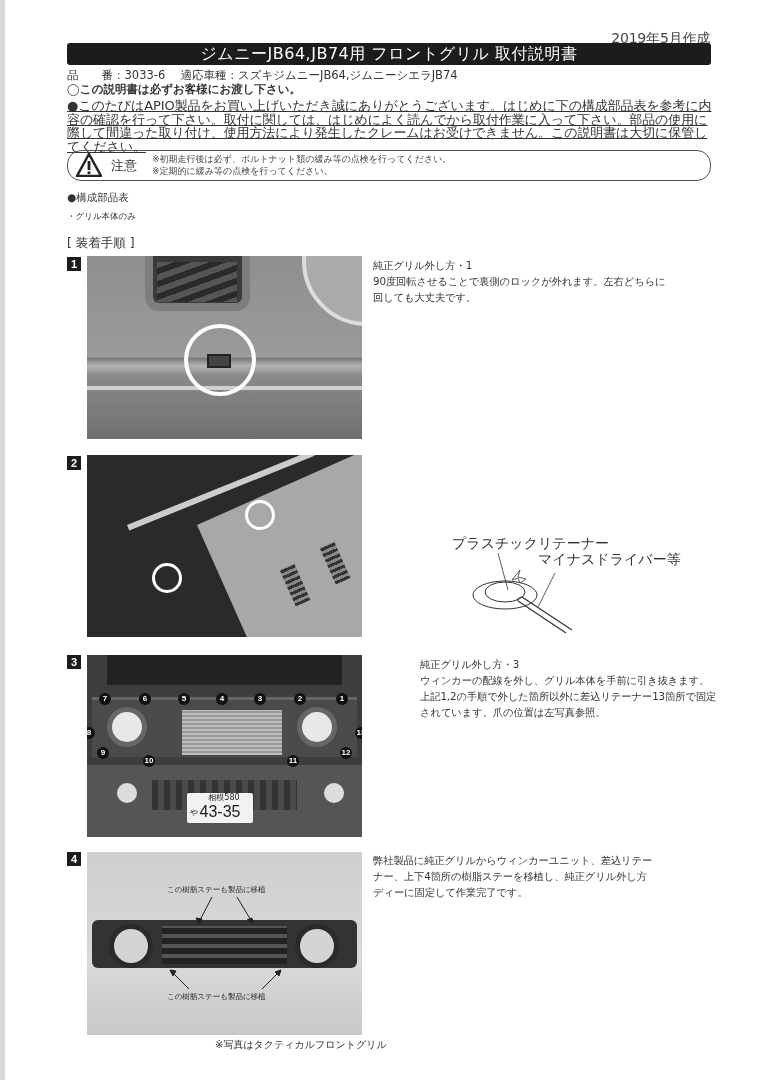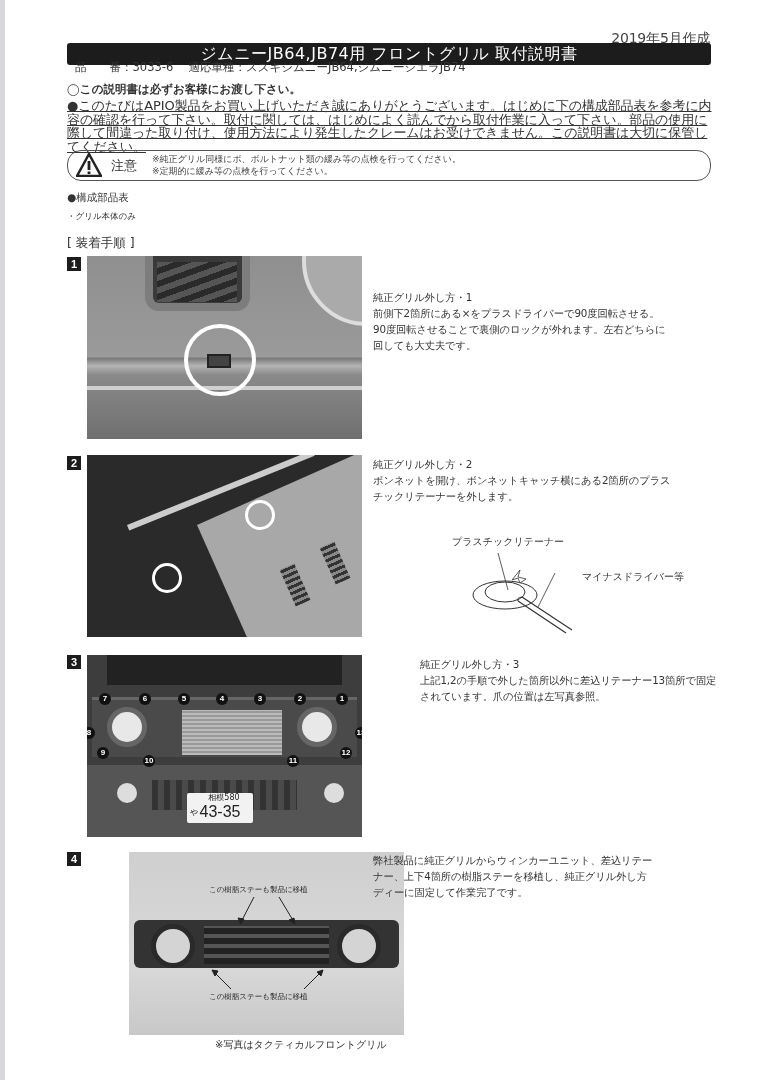--- a/index.html
+++ b/index.html
@@ -5,21 +5,21 @@
     * { box-sizing: border-box; margin: 0; padding: 0; }
     html, body { width: 764px; height: 1080px; background: #ffffff; overflow: hidden; }
     body { font-family: "DejaVu Sans", "Liberation Sans", sans-serif; color: #2a2a2a; position: relative; }
     .edge-left { position: absolute; left: 0; top: 0; width: 5px; height: 1080px; background: #d8d8dc; }
     .page { position: absolute; left: 0; top: 0; width: 764px; height: 1080px; }
 
     .date { position: absolute; right: 54px; top: 30px; font-size: 14px; color: #444; letter-spacing: -0.2px; }
     .title-bar { position: absolute; left: 67px; top: 43px; width: 644px; height: 22px; background: #1c1c1c; border-radius: 3px; color: #fff; font-size: 16px; text-align: center; line-height: 22px; letter-spacing: 0.5px; }
 
     .meta-line { position: absolute; left: 67px; font-size: 11.5px; color: #333; white-space: nowrap; }
-    .meta-line.l1 { top: 60px; margin-left: 8px; }
+    .meta-line.l1 { top: 68px; }
     .meta-line.l2 { top: 82px; font-weight: bold; }
     .intro { position: absolute; left: 67px; top: 99px; width: 648px; font-size: 13px; line-height: 13.5px; color: #333; letter-spacing: -0.1px; text-decoration: underline; }
 
     .caution { position: absolute; left: 67px; top: 150px; width: 644px; height: 31px; border: 1.5px solid #555; border-radius: 14px; }
     .caution .warn-icon { position: absolute; left: 8px; top: 2px; width: 26px; height: 24px; }
     .caution .label { position: absolute; left: 43px; top: 6px; font-size: 13px; color: #333; }
     .caution .lines { position: absolute; left: 84px; top: 2px; font-size: 9px; line-height: 12px; color: #444; }
 
     .parts-h { position: absolute; left: 67px; top: 191px; font-size: 10.5px; color: #333; }
     .parts-item { position: absolute; left: 67px; top: 211px; font-size: 8.5px; color: #333; }
@@ -54,30 +54,30 @@
     .p3 .bumper { position: absolute; left: 0; top: 110px; width: 275px; height: 72px; background: #555; }
     .p3 .bumper-grille { position: absolute; left: 65px; top: 125px; width: 145px; height: 30px; background: repeating-linear-gradient(90deg, #333 0 6px, #4a4a4a 6px 12px); }
     .p3 .fog { position: absolute; width: 20px; height: 20px; border-radius: 50%; background: #ddd; top: 128px; }
     .p3 .plate { position: absolute; left: 100px; top: 138px; width: 66px; height: 30px; background: #f2f2f2; border-radius: 2px; color: #222; text-align: center; }
     .p3 .plate .top { font-size: 8px; line-height: 10px; padding-left: 8px; }
     .p3 .plate .bottom { font-size: 16px; line-height: 18px; font-family: "Liberation Sans", sans-serif; }
     .p3 .plate .kana { position: absolute; left: 3px; top: 14px; font-size: 8px; }
     .marker { position: absolute; width: 12px; height: 12px; border-radius: 50%; background: #111; color: #fff; font-size: 8px; line-height: 12px; text-align: center; font-family: "Liberation Sans", sans-serif; font-weight: bold; }
 
     
-    .p4 { top: 852px; height: 183px; background: linear-gradient(180deg, #cfcfcf, #d9d9d9 60%, #c8c8c8); margin-left: 42px; }
+    .p4 { top: 852px; height: 183px; background: linear-gradient(180deg, #cfcfcf, #d9d9d9 60%, #c8c8c8); }
     .p4 .frame { position: absolute; left: 5px; top: 68px; width: 265px; height: 48px; background: #333; border-radius: 6px; }
     .p4 .ring { position: absolute; top: 72px; width: 44px; height: 44px; border-radius: 50%; background: #d4d4d4; border: 5px solid #2a2a2a; }
     .p4 .slats { position: absolute; left: 75px; top: 74px; width: 125px; height: 38px; background: repeating-linear-gradient(0deg, #222 0 6px, #555 6px 10px); }
     .p4 .note { position: absolute; font-size: 7.5px; color: #222; white-space: nowrap; }
     .p4 svg { position: absolute; left: 0; top: 0; }
     .caption4 { position: absolute; left: 215px; top: 1038px; font-size: 10px; color: #333; }
 
     .diagram { position: absolute; left: 450px; top: 535px; width: 220px; height: 100px; }
-    .diagram .lbl { position: absolute; font-size: 10px; color: #333; white-space: nowrap; }
+    .diagram .lbl { position: absolute; font-size: 14px; color: #333; white-space: nowrap; }
   </style>
 </head>
 <body>
 
 <div class="edge-left"></div>
 
 <div class="page">
 
   <div class="date">2019年5月作成</div>
   <div class="title-bar">ジムニーJB64,JB74用 フロントグリル 取付説明書</div>
@@ -88,62 +88,56 @@
   <div class="intro">●このたびはAPIO製品をお買い上げいただき誠にありがとうございます。はじめに下の構成部品表を参考に内容の確認を行って下さい。取付に関しては、はじめによく読んでから取付作業に入って下さい。部品の使用に際して間違った取り付け、使用方法により発生したクレームはお受けできません。この説明書は大切に保管してください。</div>
 
   <div class="caution">
     <svg class="warn-icon" viewBox="0 0 26 24">
       <polygon points="13,1 25,23 1,23" fill="#fff" stroke="#222" stroke-width="2.5" stroke-linejoin="round"></polygon>
       <rect x="11.6" y="8" width="2.8" height="9" fill="#222"></rect>
       <rect x="11.6" y="18.5" width="2.8" height="2.6" fill="#222"></rect>
     </svg>
     <span class="label">注意</span>
     <div class="lines">
-      <div>※純正グリル同様にボ、ボルトナット類の緩み等の点検を行ってください。</div>
+      <div>※初期走行後は必ず、ボルトナット類の緩み等の点検を行ってください。</div>
       <div>※定期的に緩み等の点検を行ってください。</div>
     </div>
   </div>
 
   <div class="parts-h">●構成部品表</div>
   <div class="parts-item">・グリル本体のみ</div>
   <div class="proc-h">[ 装着手順 ]</div>
 
   <div class="step-badge" style="top:257px;">1</div>
   <div class="photo p1">
     <div class="headlamp-arc"></div>
     <div class="vent"></div>
     <div class="vent-bars"></div>
     <div class="bump-line"></div>
     <div class="fastener"></div>
     <div class="circle"></div>
   </div>
-  <div class="step-text" style="top:257px;margin-top:32px;">
+  <div class="step-text" style="top:257px;">
     <div>純正グリル外し方・1</div>
-    <div>前側下2箇所にある×をプラスドライバーで90度回転させる。</div>
     <div>90度回転させることで裏側のロックが外れます。左右どちらに</div>
     <div>回しても大丈夫です。</div>
   </div>
 
   <div class="step-badge" style="top:456px;">2</div>
   <div class="photo p2">
     <div class="pipe"></div>
     <div class="grille-face"></div>
     <div class="slot" style="left:200px;top:110px;transform:rotate(-24deg);"></div>
     <div class="slot" style="left:240px;top:88px;transform:rotate(-24deg);"></div>
     <div class="circle" style="left:65px;top:108px;width:30px;height:30px;"></div>
     <div class="circle" style="left:158px;top:45px;width:30px;height:30px;"></div>
   </div>
-  <div class="step-text" style="top:456px;">
-    <div>純正グリル外し方・2</div>
-    <div>ボンネットを開け、ボンネットキャッチ横にある2箇所のプラス</div>
-    <div>チックリテーナーを外します。</div>
-  </div>
   <div class="diagram">
     <span class="lbl" style="left:2px;top:0;">プラスチックリテーナー</span>
-    <span class="lbl" style="left:88px;top:35px;margin-left:44px;">マイナスドライバー等</span>
+    <span class="lbl" style="left:88px;top:16px;">マイナスドライバー等</span>
     <svg width="220" height="100" style="position:absolute;left:0;top:0;">
       <ellipse cx="55" cy="60" rx="32" ry="14" fill="none" stroke="#333" stroke-width="1"></ellipse>
       <ellipse cx="55" cy="57" rx="20" ry="10" fill="#fff" stroke="#333" stroke-width="1"></ellipse>
       <line x1="48" y1="18" x2="58" y2="55" stroke="#333" stroke-width="0.8"></line>
       <line x1="105" y1="38" x2="88" y2="72" stroke="#333" stroke-width="0.8"></line>
       <polygon points="62,45 70,35 68,42 76,44 70,48 68,43" fill="#fff" stroke="#333" stroke-width="0.8"></polygon>
       <path d="M72,62 L122,95 M68,66 L116,98" stroke="#333" stroke-width="1.2" fill="none"></path>
       <path d="M72,62 Q66,63 68,66" stroke="#333" stroke-width="1" fill="none"></path>
     </svg>
   </div>
@@ -173,20 +167,21 @@
     <div class="marker" style="left:12px;top:38px;">7</div>
     <div class="marker" style="left:-4px;top:72px;">8</div>
     <div class="marker" style="left:10px;top:92px;">9</div>
     <div class="marker" style="left:56px;top:100px;">10</div>
     <div class="marker" style="left:200px;top:100px;">11</div>
     <div class="marker" style="left:253px;top:92px;">12</div>
     <div class="marker" style="left:268px;top:72px;">13</div>
   </div>
   <div class="step-text" style="top:656px;margin-left:47px;">
     <div>純正グリル外し方・3</div>
+    <div>ウィンカーの配線を外し、グリル本体を手前に引き抜きます。</div>
     <div>上記1,2の手順で外した箇所以外に差込リテーナー13箇所で固定</div>
     <div>されています。爪の位置は左写真参照。</div>
   </div>
 
   <div class="step-badge" style="top:852px;">4</div>
   <div class="photo p4">
     <div class="frame"></div>
     <div class="ring" style="left:22px;"></div>
     <div class="ring" style="left:208px;"></div>
     <div class="slats"></div>

